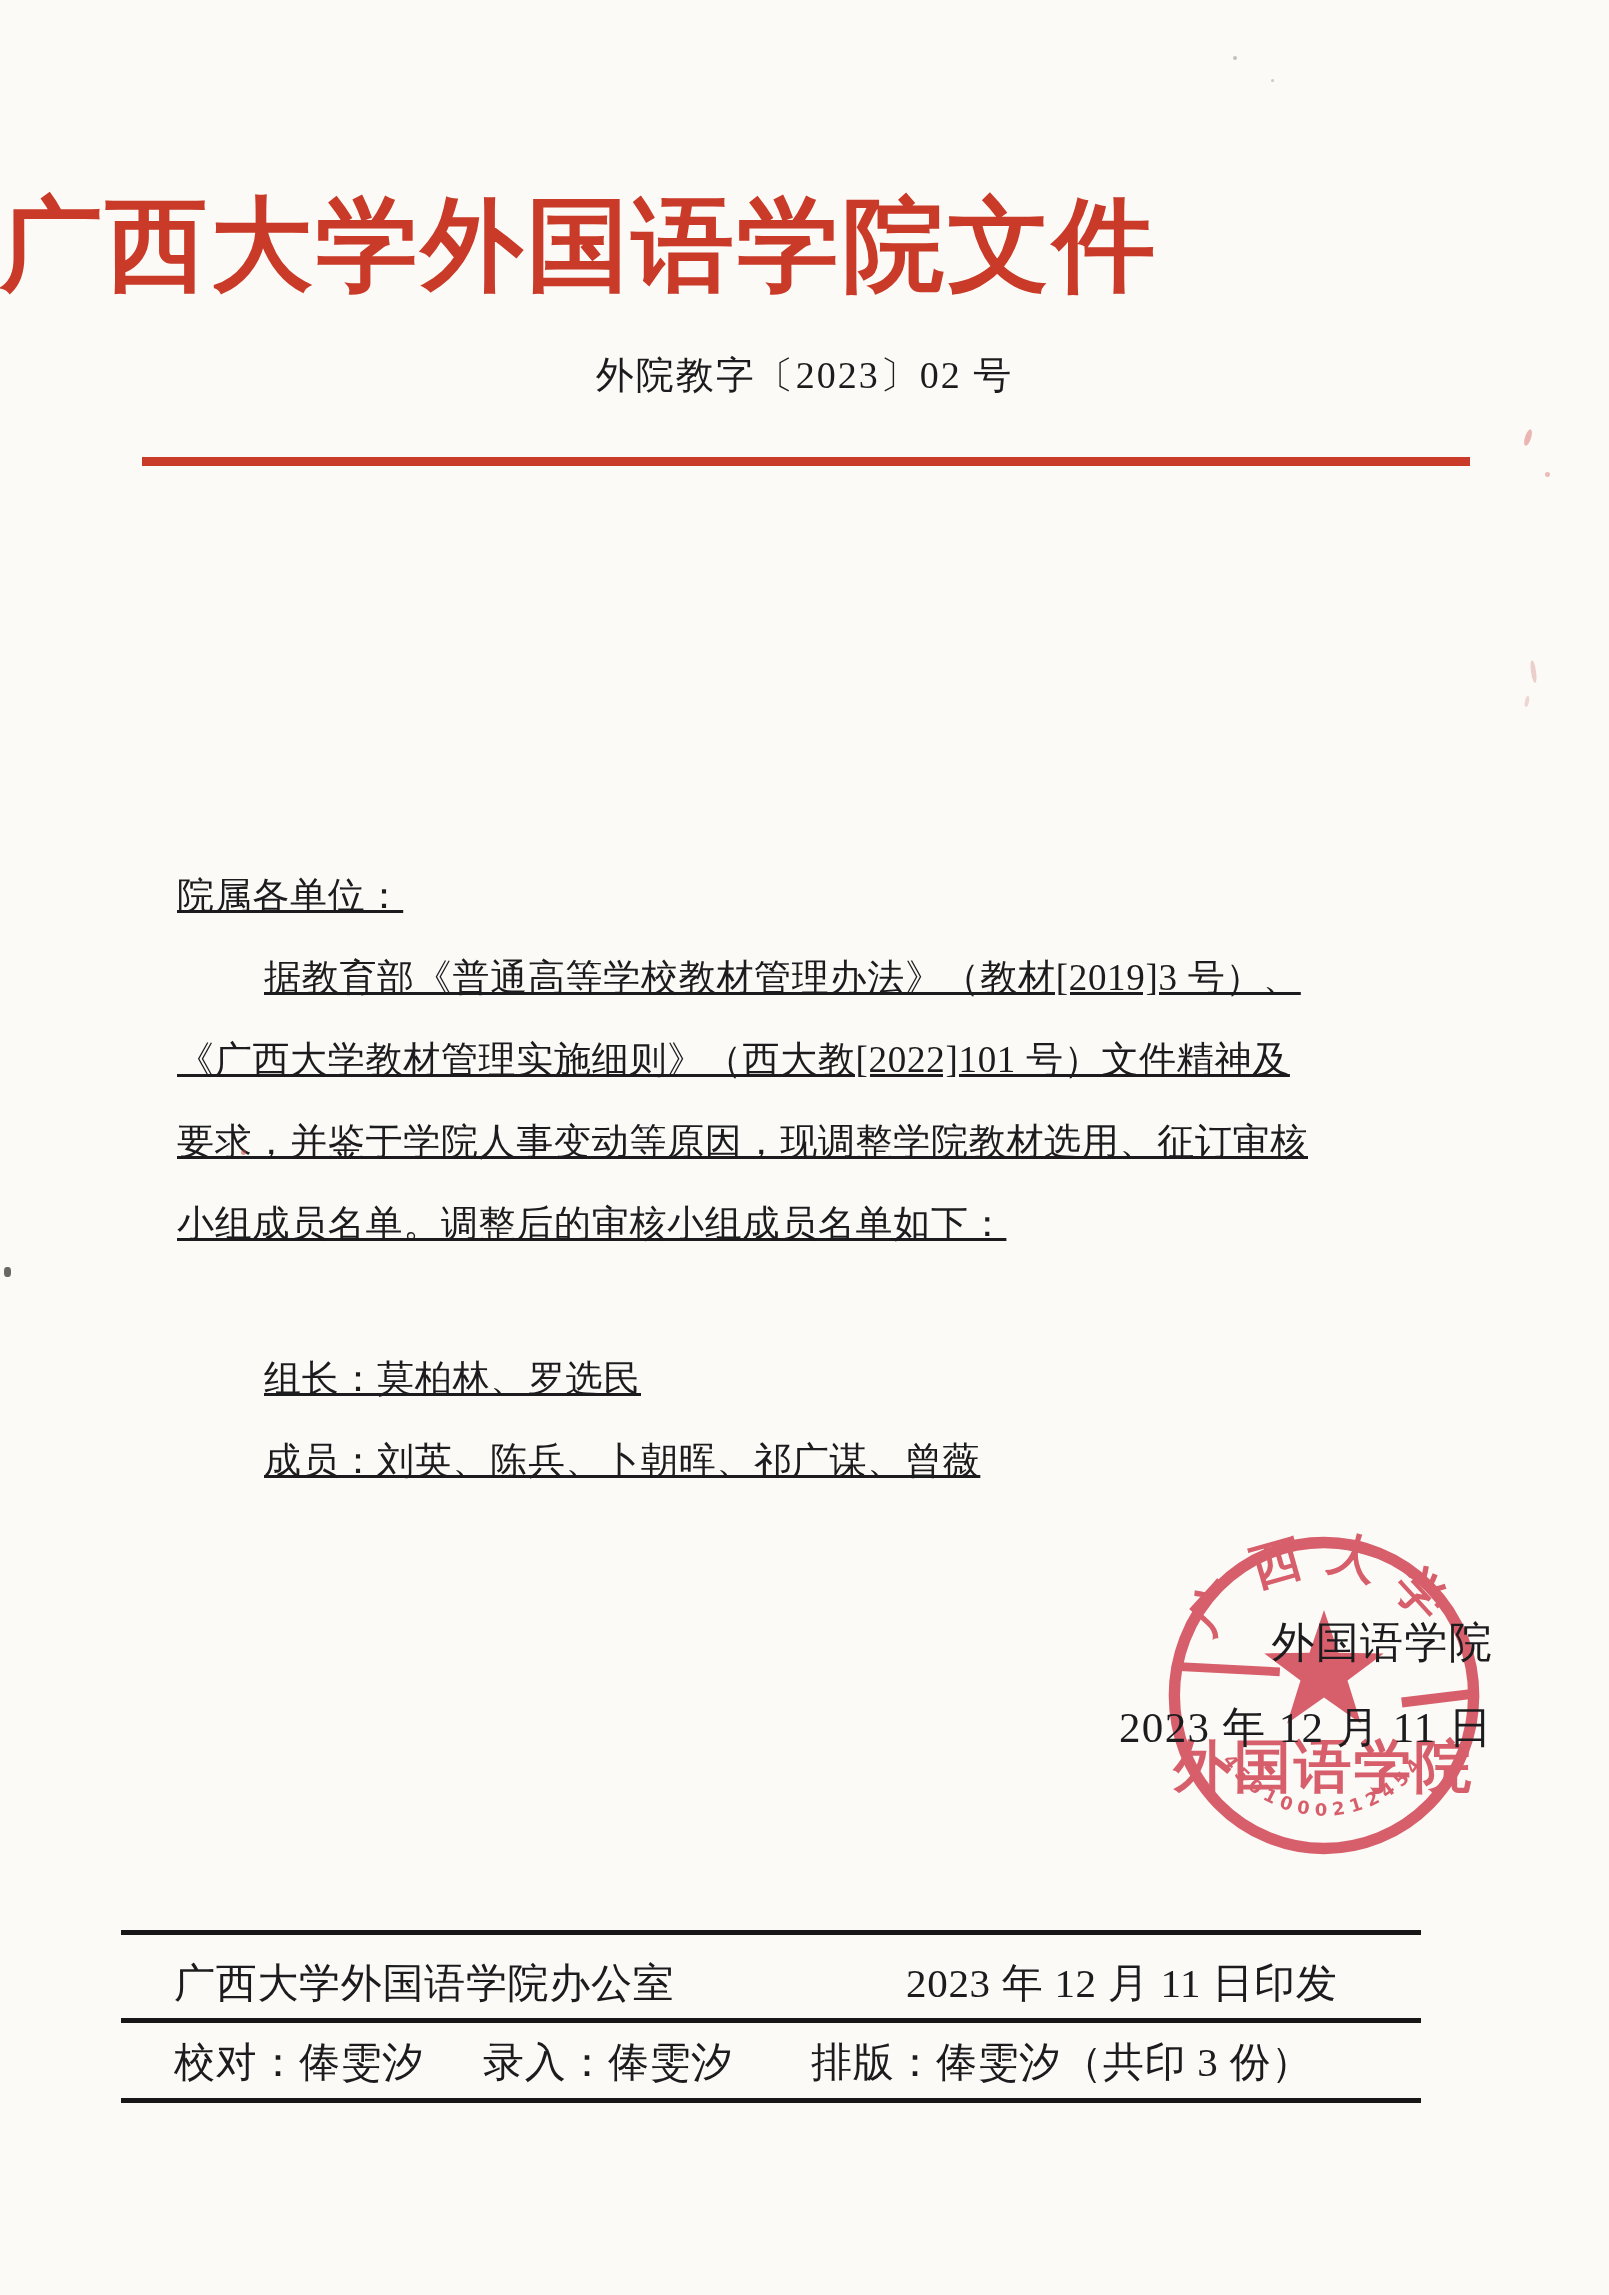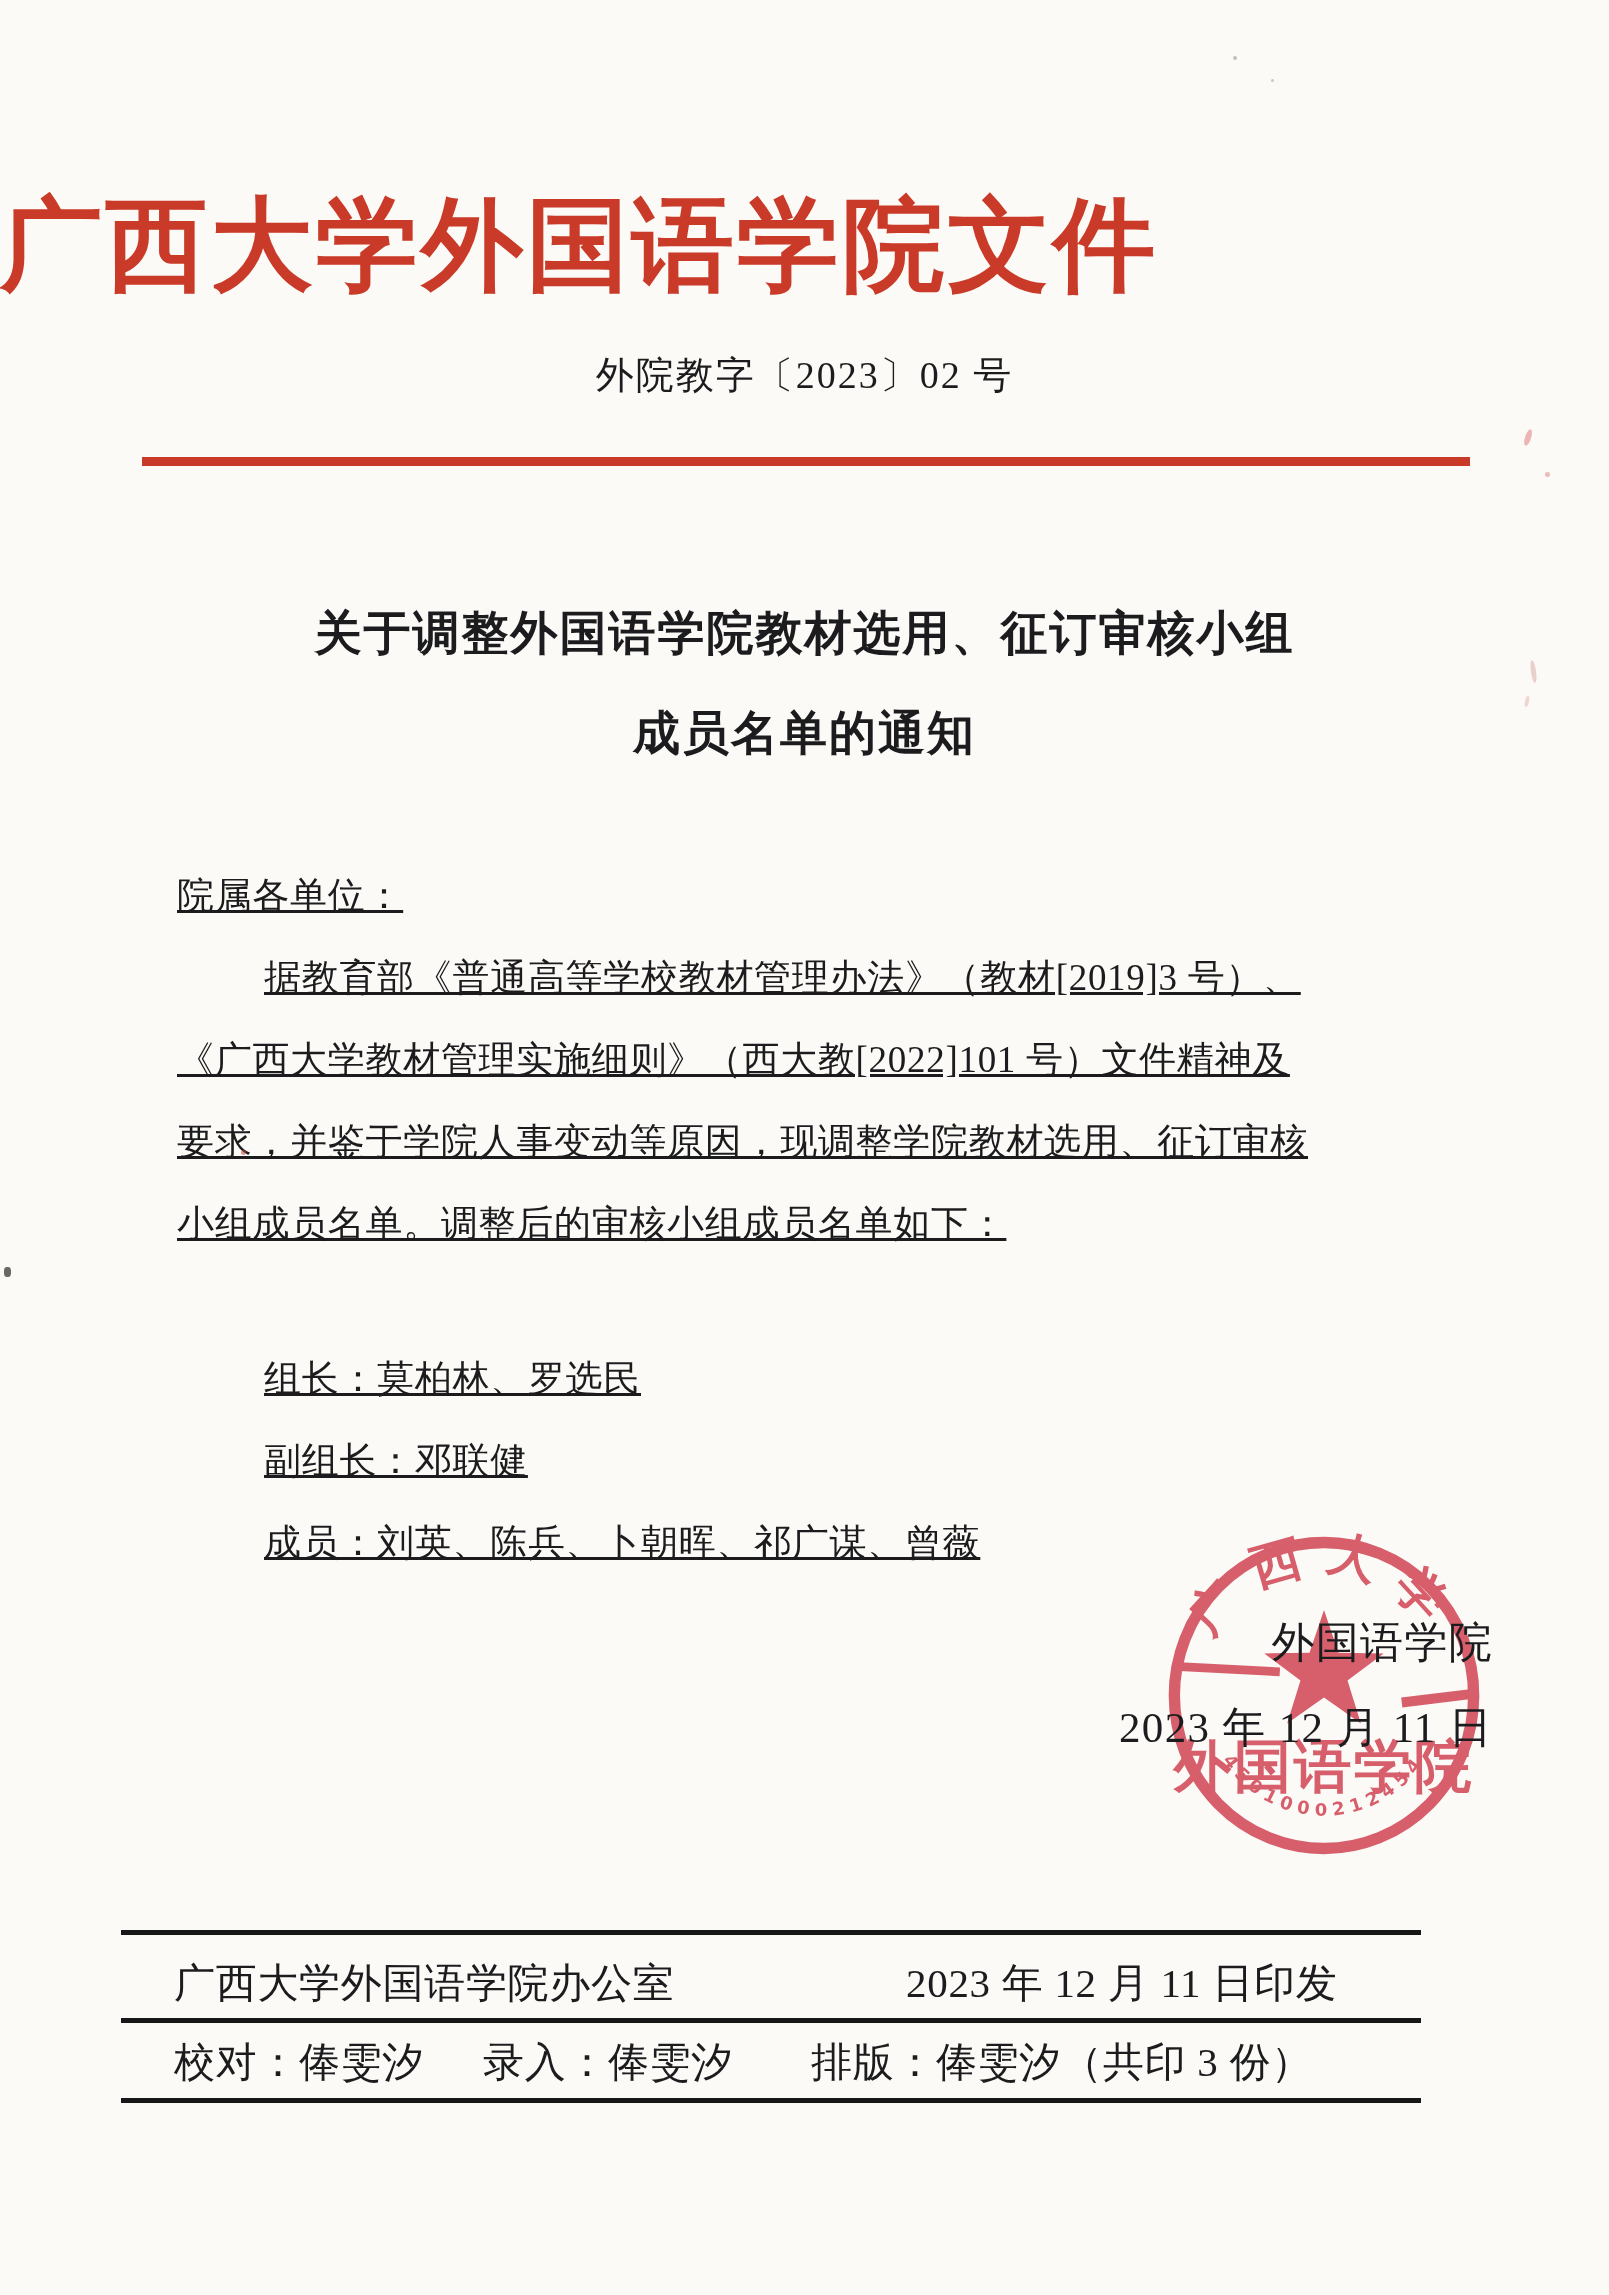--- a/index.html
+++ b/index.html
@@ -104,35 +104,30 @@
 </style>
 </head>
 <body>
 
 <div class="page">
 
   <div class="header-title">广西大学外国语学院文件</div>
   <div class="doc-number">外院教字〔2023〕02 号</div>
   <div class="red-rule"></div>
 
-  <div class="notice-title">
-    <div>关于调整外国语学院教材选用、征订审核小组</div>
-    <div>成员名单的通知</div>
-  </div>
 
   <div class="body-block">
     <div class="body-line">院属各单位：</div>
     <div class="body-line indent">据教育部《普通高等学校教材管理办法》（教材[2019]3 号）、</div>
     <div class="body-line">《广西大学教材管理实施细则》（西大教[2022]101 号）文件精神及</div>
     <div class="body-line">要求，并鉴于学院人事变动等原因，现调整学院教材选用、征订审核</div>
     <div class="body-line">小组成员名单。调整后的审核小组成员名单如下：</div>
 
     <div class="roster-block">
       <div class="roster-line">组长：莫柏林、罗选民</div>
-      <div class="roster-line">副组长：邓联健</div>
       <div class="roster-line">成员：刘英、陈兵、卜朝晖、祁广谋、曾薇</div>
     </div>
   </div>
 
   <div class="signature-block">
     <div>外国语学院</div>
     <div>2023 年 12 月 11 日</div>
   </div>
 
   <svg class="seal" viewBox="0 0 488 492" xmlns="http://www.w3.org/2000/svg">

